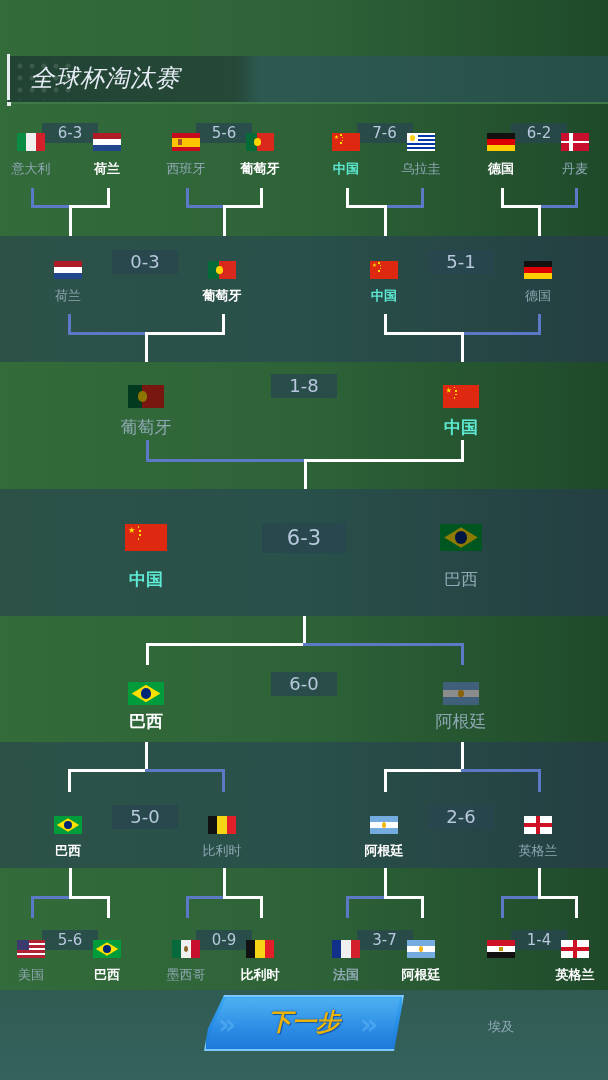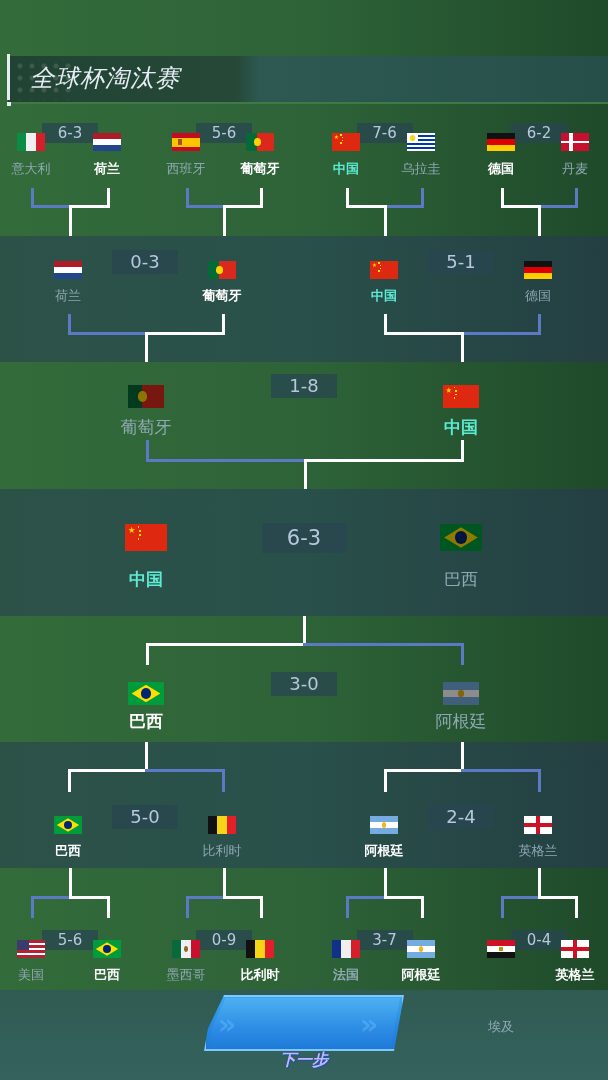--- a/index.html
+++ b/index.html
@@ -72,22 +72,22 @@
   .next-btn-inner {
     position: absolute; left: 206px; top: 997px; width: 196px; height: 52px;
     clip-path: polygon(10% 2%, 99% 2%, 94% 98%, 1% 98%, 3% 60%);
     background:
       linear-gradient(180deg, rgba(255,255,255,0.10), rgba(255,255,255,0));
   }
   .next-chev {
     position: absolute; top: 1008px; font-size: 28px; color: rgba(120,200,255,0.35); font-weight: bold;
   }
   .next-label {
-    position: absolute; left: 204px; top: 1050px; width: 200px; text-align: center;
-    font-size: 16px; color: #c4b5fd; font-weight: bold; font-style: italic;
+    position: absolute; left: 204px; top: 1006px; width: 200px; text-align: center;
+    font-size: 24px; color: #eab308; font-weight: bold; font-style: italic;
     text-shadow: 1px 1px 0 #1656a8, 0 0 2px #1a4f9a;
   }
 </style>
 </head>
 <body>
 
 <div class="band green" style="top:0;height:236px;"></div>
 <div class="band teal" style="top:236px;height:126px;"></div>
 <div class="band green" style="top:362px;height:127px;"></div>
 <div class="band teal" style="top:489px;height:127px;"></div>
@@ -262,21 +262,21 @@
       <div style="left:0;top:0;width:100%;height:100%;background:#009c3b"></div>
       <div style="left:10%;top:12%;width:80%;height:76%;background:#ffdf00;clip-path:polygon(50% 0,100% 50%,50% 100%,0 50%)"></div>
       <div style="left:35%;top:26%;width:30%;height:48%;background:#002776;border-radius:50%"></div>
     </div>
     <div class="name big lose" style="left:461px;top:568px;">巴西</div>
     <div class="ln w" style="left:303px;top:616px;width:3px;height:29px;"></div>
     <div class="ln w" style="left:146px;top:643px;width:158px;height:3px;"></div>
     <div class="ln b" style="left:303px;top:643px;width:161px;height:3px;"></div>
     <div class="ln w" style="left:146px;top:643px;width:3px;height:22px;"></div>
     <div class="ln b" style="left:461px;top:643px;width:3px;height:22px;"></div>
-    <div class="score big" style="left:304px;top:672px;">3-0</div>
+    <div class="score big" style="left:304px;top:672px;">6-0</div>
     <div class="flag mid" style="left:128px;top:682px;">
       <div style="left:0;top:0;width:100%;height:100%;background:#009c3b"></div>
       <div style="left:10%;top:12%;width:80%;height:76%;background:#ffdf00;clip-path:polygon(50% 0,100% 50%,50% 100%,0 50%)"></div>
       <div style="left:35%;top:26%;width:30%;height:48%;background:#002776;border-radius:50%"></div>
     </div>
     <div class="name big win" style="left:146px;top:710px;">巴西</div>
     <div class="flag mid dim" style="left:443px;top:682px;">
       <div style="top:0%;left:0;height:33.833333333333336%;width:100%;background:#74acdf"></div>
       <div style="top:33.333333333333336%;left:0;height:33.833333333333336%;width:100%;background:#ffffff"></div>
       <div style="top:66.66666666666667%;left:0;height:33.833333333333336%;width:100%;background:#74acdf"></div>
@@ -299,21 +299,21 @@
       <div style="left:0%;top:0;width:33.833333333333336%;height:100%;background:#111"></div>
       <div style="left:33.333333333333336%;top:0;width:33.833333333333336%;height:100%;background:#f5d516"></div>
       <div style="left:66.66666666666667%;top:0;width:33.833333333333336%;height:100%;background:#e3202a"></div>
     </div>
     <div class="name lose" style="left:222px;top:842px;">比利时</div>
     <div class="ln w" style="left:461px;top:742px;width:3px;height:30px;"></div>
     <div class="ln w" style="left:384px;top:769px;width:77px;height:3px;"></div>
     <div class="ln b" style="left:461px;top:769px;width:80px;height:3px;"></div>
     <div class="ln w" style="left:384px;top:769px;width:3px;height:23px;"></div>
     <div class="ln b" style="left:538px;top:769px;width:3px;height:23px;"></div>
-    <div class="score big" style="left:461px;top:805px;">2-4</div>
+    <div class="score big" style="left:461px;top:805px;">2-6</div>
     <div class="flag " style="left:370px;top:816px;">
       <div style="top:0%;left:0;height:33.833333333333336%;width:100%;background:#74acdf"></div>
       <div style="top:33.333333333333336%;left:0;height:33.833333333333336%;width:100%;background:#ffffff"></div>
       <div style="top:66.66666666666667%;left:0;height:33.833333333333336%;width:100%;background:#74acdf"></div>
       <div style="left:43%;top:36%;width:14%;height:28%;background:#f6b40e;border-radius:50%"></div>
     </div>
     <div class="name win" style="left:384px;top:842px;">阿根廷</div>
     <div class="flag " style="left:524px;top:816px;">
       <div style="left:0;top:0;width:100%;height:100%;background:#fff"></div>
       <div style="left:43%;top:0;width:14%;height:100%;background:#ce1124"></div>
@@ -379,21 +379,21 @@
       <div style="top:33.333333333333336%;left:0;height:33.833333333333336%;width:100%;background:#ffffff"></div>
       <div style="top:66.66666666666667%;left:0;height:33.833333333333336%;width:100%;background:#74acdf"></div>
       <div style="left:43%;top:36%;width:14%;height:28%;background:#f6b40e;border-radius:50%"></div>
     </div>
     <div class="name win" style="left:421px;top:966px;">阿根廷</div>
     <div class="ln w" style="left:538px;top:868px;width:3px;height:31px;"></div>
     <div class="ln b" style="left:501px;top:896px;width:37px;height:3px;"></div>
     <div class="ln w" style="left:538px;top:896px;width:40px;height:3px;"></div>
     <div class="ln b" style="left:501px;top:896px;width:3px;height:22px;"></div>
     <div class="ln w" style="left:575px;top:896px;width:3px;height:22px;"></div>
-    <div class="score" style="left:539px;top:930px;">0-4</div>
+    <div class="score" style="left:539px;top:930px;">1-4</div>
     <div class="flag " style="left:487px;top:940px;">
       <div style="top:0%;left:0;height:33.833333333333336%;width:100%;background:#ce1126"></div>
       <div style="top:33.333333333333336%;left:0;height:33.833333333333336%;width:100%;background:#ffffff"></div>
       <div style="top:66.66666666666667%;left:0;height:33.833333333333336%;width:100%;background:#111"></div>
       <div style="left:44%;top:38%;width:12%;height:24%;background:#c09300"></div>
     </div>
     <div class="name lose" style="left:501px;top:1018px;">埃及</div>
     <div class="flag " style="left:561px;top:940px;">
       <div style="left:0;top:0;width:100%;height:100%;background:#fff"></div>
       <div style="left:43%;top:0;width:14%;height:100%;background:#ce1124"></div>

